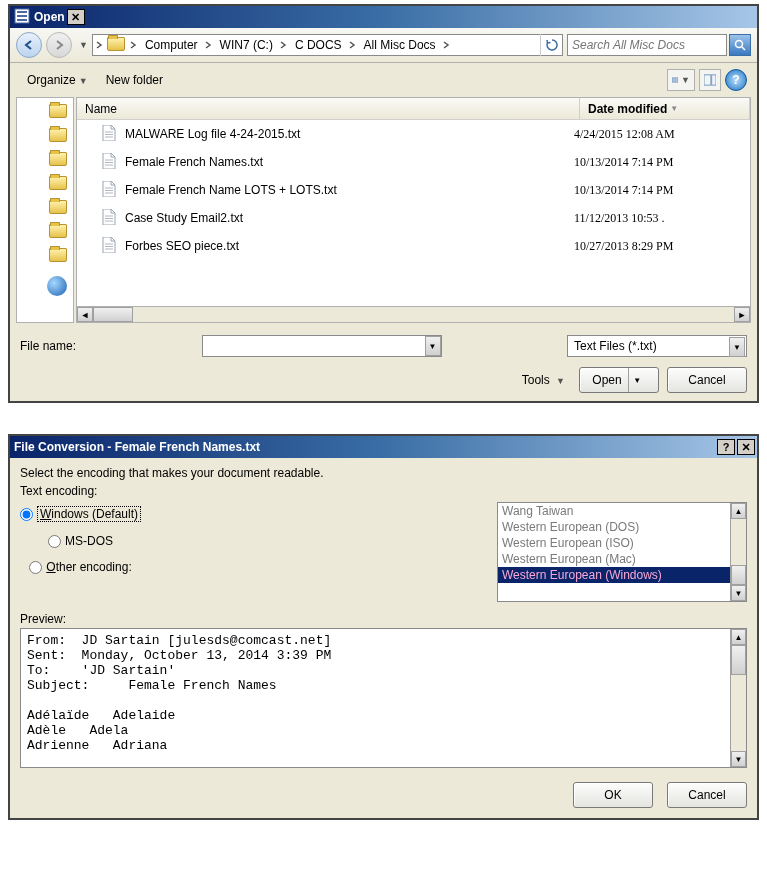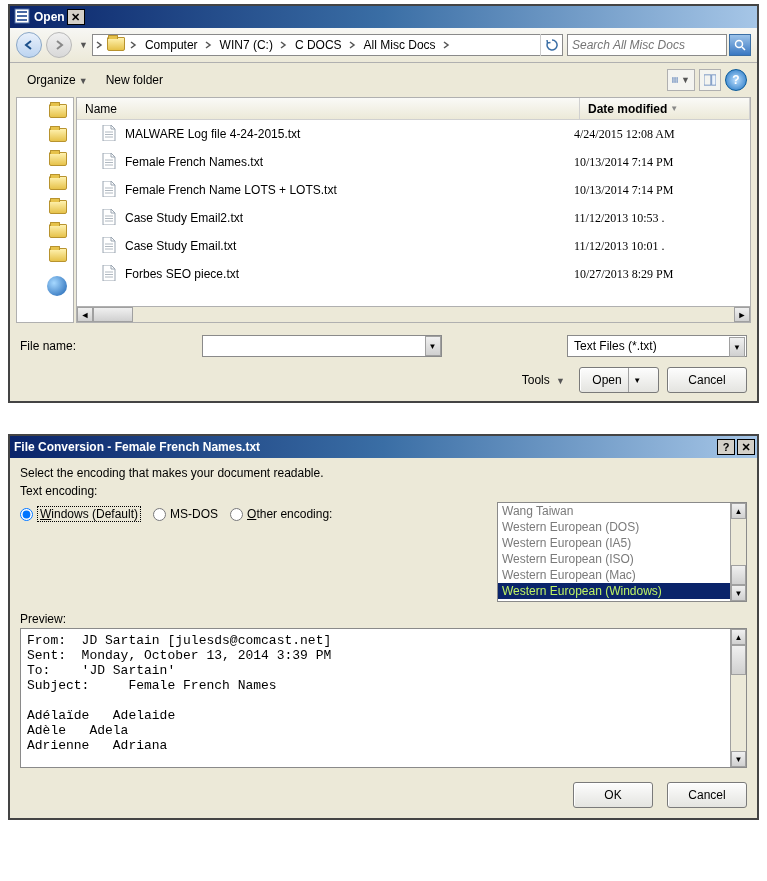--- a/index.html
+++ b/index.html
@@ -69,29 +69,29 @@
 .buttonsrow { display:flex; align-items:center; gap:8px; justify-content:flex-end; }
 .toolslbl { padding:2px 6px; cursor:pointer; }
 .winbtn { height:26px; min-width:80px; border:1px solid #7a7a7a; background:linear-gradient(#fdfdfd,#e4e4e0); display:flex; align-items:center; justify-content:center; gap:6px; cursor:pointer; border-radius:3px; box-shadow:inset 1px 1px #fff; }
 .winbtn.split { padding-right:0; }
 .splitsep { width:18px; height:100%; border-left:1px solid #a0a0a0; display:flex; align-items:center; justify-content:center; font-size:8px; }
 
 
 .conv { background:#ece9d8;margin-top:31px; }
 .convbody { padding:8px 10px; }
 .convtext { margin-bottom:4px; }
-.radiorow { display:flex; align-items:center; gap:12px; margin:4px 0 8px 0; }
+.radiorow { display:flex; align-items:center; gap:12px; margin:4px 0 8px 0;flex-direction:column; }
 .radio { display:flex; align-items:center; gap:4px; cursor:pointer; }
 .radio input { width:13px; height:13px; }
 .radio span u { text-decoration: underline; }
 .radio.sel span { border:1px dotted #000; padding:0 2px; }
 .enclist { width:250px; height:100px; border:1px solid #8a8a8a; background:#fff; overflow:hidden; position:relative; margin-left:auto; display:flex; }
 .encitems { flex:1; }
 .encrow { padding:1px 4px; font-size:12px; color:#7a7a7a; cursor:pointer; }
-.encrow.sel { background:#0a246a; color:#bef264; }
+.encrow.sel { background:#0a246a; color:#f9a8d4; }
 .vscroll { width:16px; background:#ece9d8; border-left:1px solid #a0a0a0; display:flex; flex-direction:column; }
 .vscroll .sbtn { height:16px; border:1px solid #a0a0a0; background:linear-gradient(#f0f0f0,#d0d0d0); display:flex; align-items:center; justify-content:center; font-size:8px; cursor:pointer; }
 .vscroll .vthumb { height:20px; border:1px solid #a0a0a0; background:linear-gradient(#f0f0f0,#d0d0d0); margin-top:auto; }
 .flexradio { display:flex; align-items:flex-start; }
 .previewbox { border:1px solid #8a8a8a; background:#fff; height:140px; margin-top:2px; display:flex; }
 .previewtext { flex:1; padding:4px 6px; font-family:'Courier New',monospace; font-size:13px; white-space:pre; overflow:hidden; color:#000; }
 .convbuttons { display:flex; justify-content:flex-end; gap:14px; padding:6px 10px 10px; }
 </style>
 </head>
 <body>
@@ -286,31 +286,20 @@
             <span class="fdate">11/12/2013 10:53 .</span>
           </div>
           <div class="filerow">
             <span class="fileicon"><svg viewBox="0 0 14 16">
                 <path d="M1 0 H9 L13 4 V16 H1 Z" fill="#fff" stroke="#9aa5b1"></path>
                 <path d="M9 0 V4 H13" fill="none" stroke="#9aa5b1"></path>
                 <line x1="3" y1="7" x2="11" y2="7" stroke="#b0b8c0"></line>
                 <line x1="3" y1="9.5" x2="11" y2="9.5" stroke="#b0b8c0"></line>
                 <line x1="3" y1="12" x2="11" y2="12" stroke="#b0b8c0"></line>
               </svg></span>
-            <span class="fname">Case Study Email.txt</span>
-            <span class="fdate">11/12/2013 10:01 .</span>
-          </div>
-          <div class="filerow">
-            <span class="fileicon"><svg viewBox="0 0 14 16">
-                <path d="M1 0 H9 L13 4 V16 H1 Z" fill="#fff" stroke="#9aa5b1"></path>
-                <path d="M9 0 V4 H13" fill="none" stroke="#9aa5b1"></path>
-                <line x1="3" y1="7" x2="11" y2="7" stroke="#b0b8c0"></line>
-                <line x1="3" y1="9.5" x2="11" y2="9.5" stroke="#b0b8c0"></line>
-                <line x1="3" y1="12" x2="11" y2="12" stroke="#b0b8c0"></line>
-              </svg></span>
             <span class="fname">Forbes SEO piece.txt</span>
             <span class="fdate">10/27/2013 8:29 PM</span>
           </div>
         </div>
       <div class="hscroll">
         <div class="sbtn">◄</div>
         <div class="thumb"></div>
         <div class="track"></div>
         <div class="sbtn">►</div>
       </div>
@@ -365,21 +354,20 @@
         <label class="radio">
           <input type="radio" name="enc" style="">
           <span><u>O</u>ther encoding:</span>
         </label>
       </div>
 
       <div class="enclist">
         <div class="encitems" id="encitems">
             <div class="encrow">Wang Taiwan</div>
             <div class="encrow">Western European (DOS)</div>
-            <div class="encrow">Western European (IA5)</div>
             <div class="encrow">Western European (ISO)</div>
             <div class="encrow">Western European (Mac)</div>
             <div class="encrow sel">Western European (Windows)</div>
           </div>
         <div class="vscroll">
           <div class="sbtn">▲</div>
           <div style="flex:1"></div>
           <div class="vthumb"></div>
           <div class="sbtn">▼</div>
         </div>

